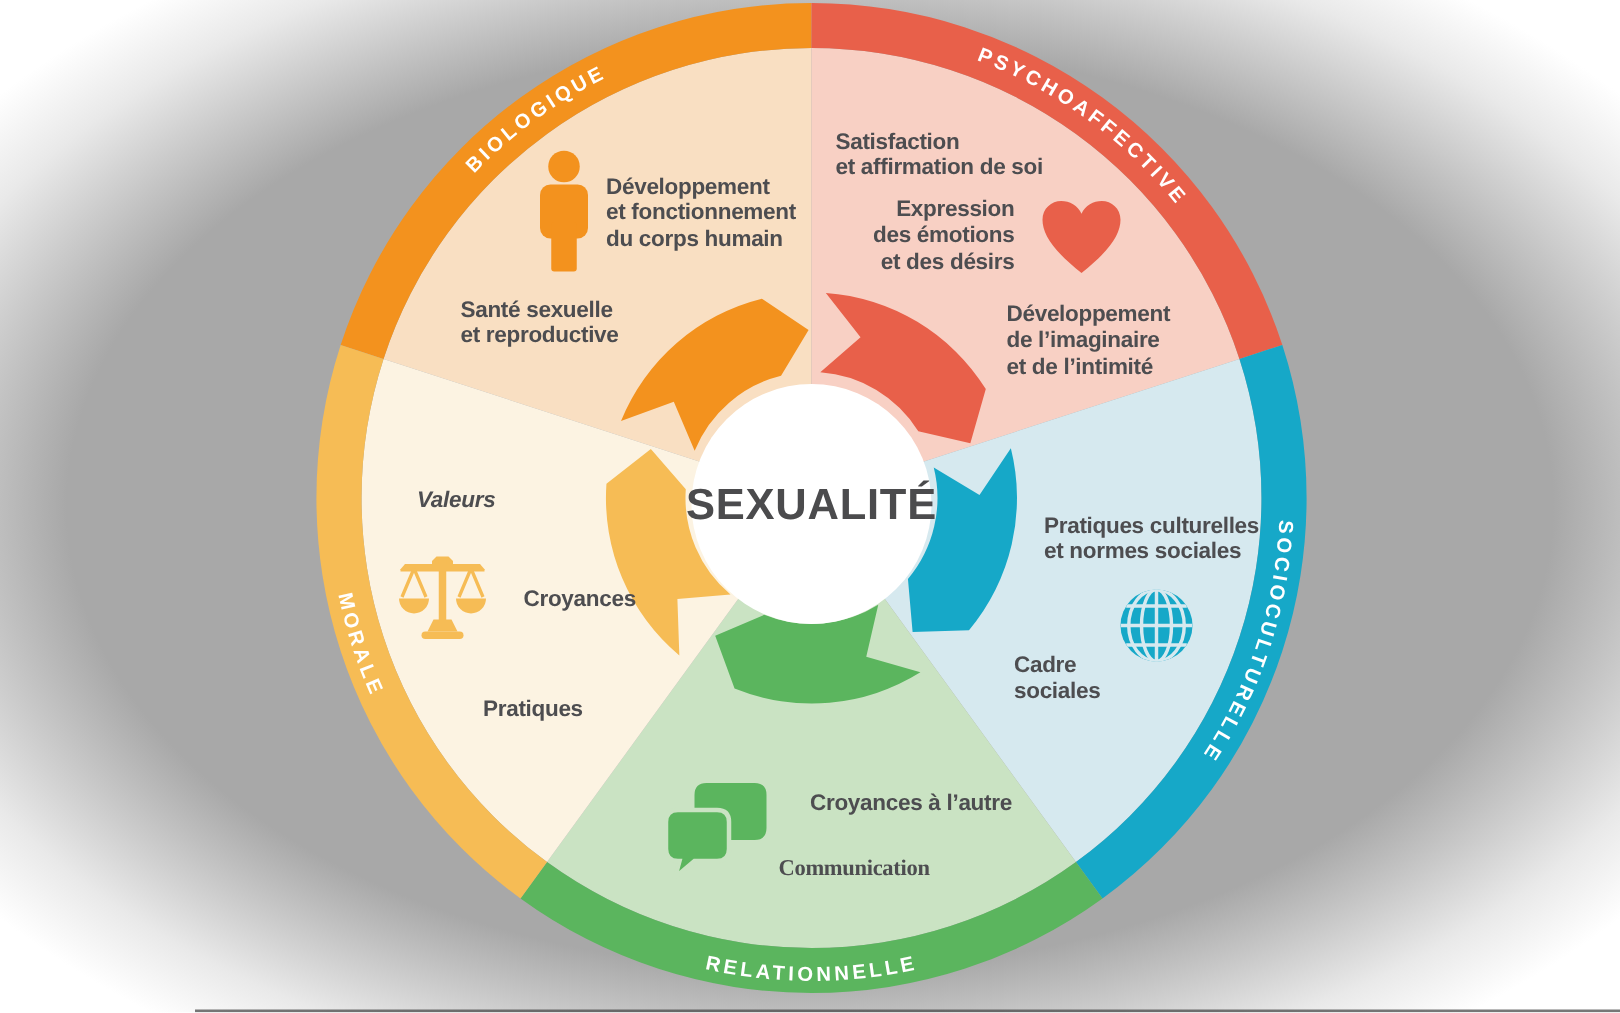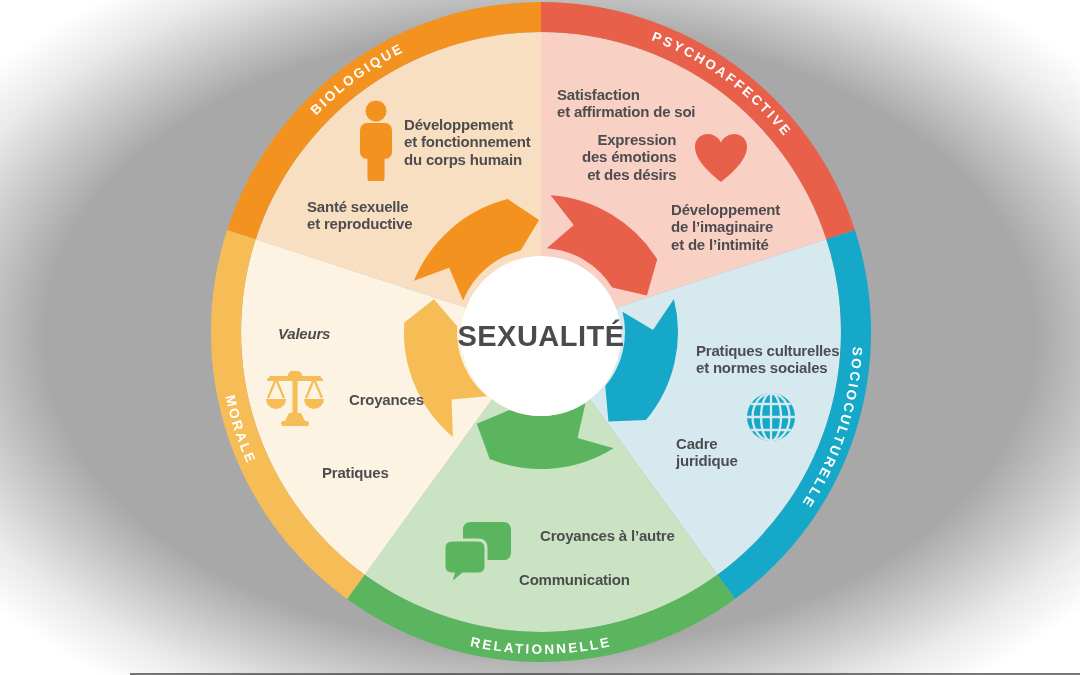--- a/index.html
+++ b/index.html
@@ -79,24 +79,24 @@
   <div class="item" style="left:582px;top:131px;text-align:right;">Expression
 des émotions
 et des désirs</div>
   <div class="item" style="left:671px;top:201px;">Développement
 de l’imaginaire
 et de l’intimité</div>
 
   <div class="item" style="left:696px;top:342px;">Pratiques culturelles
 et normes sociales</div>
   <div class="item" style="left:676px;top:435px;">Cadre
-juridique</div>
+sociales</div>
 
   <div class="item" style="left:540px;top:527px;">Croyances à l’autre</div>
-  <div class="item" style="left:519px;top:571px;">Communication</div>
+  <div class="item" style="left:519px;top:571px;font-family:Liberation Serif, serif;">Communication</div>
 
   <div class="item" style="left:278px;top:325px;font-style:italic;">Valeurs</div>
   <div class="item" style="left:349px;top:391px;">Croyances</div>
   <div class="item" style="left:322px;top:464px;">Pratiques</div>
 
   <svg class="icon" style="left:356px;top:100px;" width="40" height="82" viewBox="0 0 40 82">
     <g fill="#F3921E">
       <circle cx="20" cy="11" r="10.5"></circle>
       <rect x="4" y="23" width="32" height="36" rx="7"></rect>
       <rect x="11.5" y="48" width="17" height="33" rx="2"></rect>

